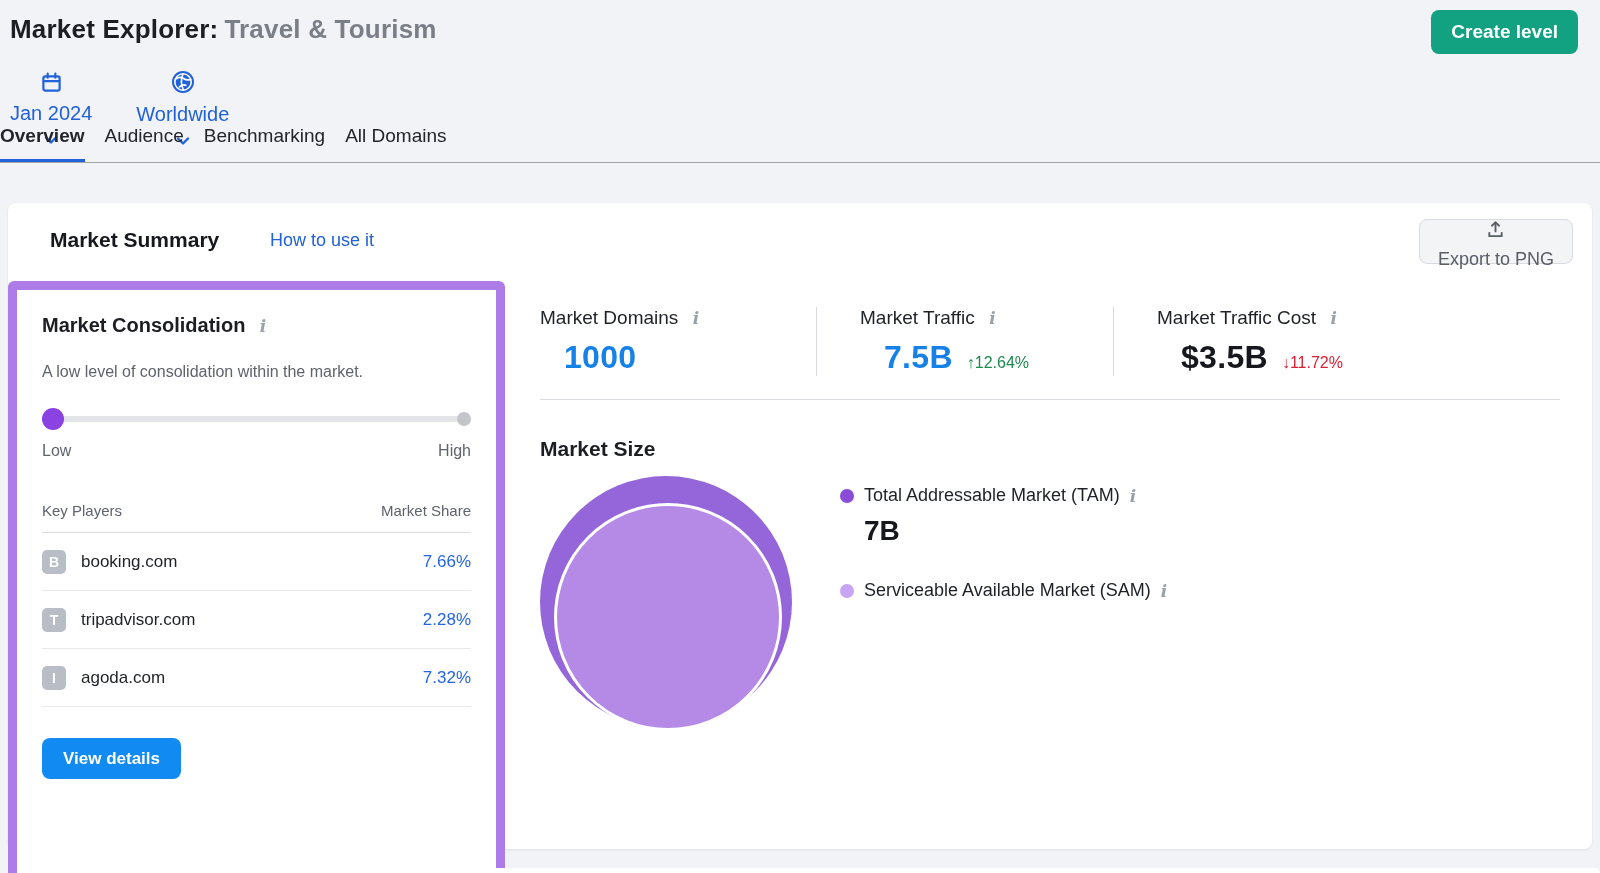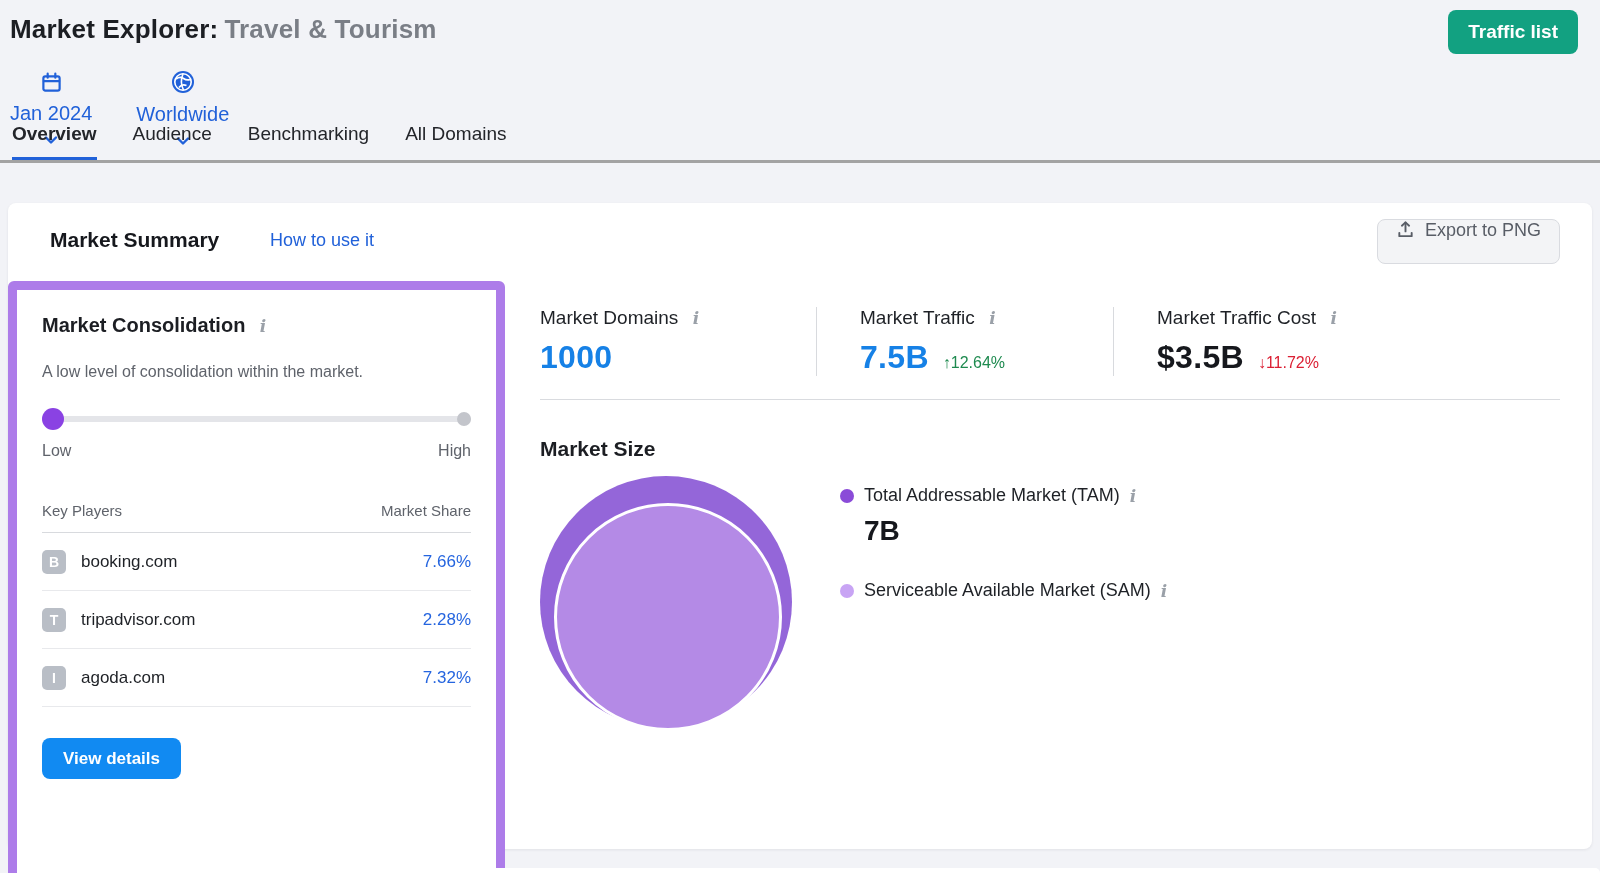--- a/index.html
+++ b/index.html
@@ -18,37 +18,37 @@
   .create-list-btn {
     position:absolute; top:10px; right:22px; height:44px;
     background:#12a181; color:#fff; border:none; border-radius:8px;
     font-family:inherit; font-size:19px; font-weight:bold; padding:0 20px; cursor:pointer;
   }
   .selector-row { position:absolute; top:70px; left:10px; display:flex; align-items:center; gap:10px; }
   .selector { display:flex; align-items:center; gap:9px; color:#2161d9; font-size:20px; cursor:pointer;flex-direction:column; }
   .selector + .selector { margin-left:34px; }
   .tabs-row {
     position:absolute; left:0; right:0; top:124px; height:39px;
-    border-bottom:3px solid #a3a3a3; display:flex; align-items:flex-end; padding-left:12px; gap:36px;
+    border-bottom:1px solid #a3a3a3; display:flex; align-items:flex-end; padding-left:0; gap:20px;
   }
   .tab { font-size:19px; color:#23252a; padding-bottom:12px; border-bottom:3px solid transparent; cursor:pointer; }
   .tab.active { font-weight:bold; border-bottom-color:#2161d9; }
   
   .summary-card {
     position:absolute; left:8px; right:8px; top:203px; height:646px;
     background:#fff; border-radius:8px; box-shadow:0 1px 3px rgba(20,22,40,.08);
   }
   .card-header { position:absolute; top:0; left:0; right:0; height:78px; }
   .card-title { position:absolute; left:42px; top:25px; font-size:21px; font-weight:bold; color:#16181d; }
   .help-link { position:absolute; left:262px; top:27px; font-size:18px; color:#2161d9; cursor:pointer; }
   .export-btn {
-    position:absolute; right:32px; top:16px; height:45px;
+    position:absolute; right:19px; top:16px; height:45px;
     background:#f3f4f6; border:1px solid #d9dbe0; border-radius:8px;
     font-family:inherit; font-size:18px; color:#585d66; padding:0 18px;
-    display:flex; gap:10px; cursor:pointer;
+    display:flex; align-items:center; gap:10px; cursor:pointer;flex-direction:column;
   }
   
   .consolidation-box {
     position:absolute; left:0; top:78px; width:497px; height:735px;
     border:9px solid #ad7ce9; border-radius:6px; background:#fff;
     padding:24px 25px 0 25px;
   }
   .section-title { font-size:20px; font-weight:bold; color:#1c1e23; display:inline-block; }
   .info-icon { font-family:"DejaVu Serif", serif; font-style:italic; font-weight:bold; font-size:17px; color:#9aa0a8; margin-left:10px; cursor:pointer; }
   .consolidation-desc { margin-top:26px; font-size:16px; color:#5f636b; }
@@ -69,21 +69,21 @@
   }
   
   .right-col { position:absolute; left:532px; right:32px; top:104px; }
   .metrics-row { display:flex; }
   .metric { padding-right:30px; }
   .metric + .metric { border-left:1px solid #d8dade; padding-left:43px; }
   .metric-1 { width:276px; }
   .metric-2 { width:297px; }
   .metric-label { font-size:19px; color:#1e2126; font-weight:500; }
   .metric-value-row { margin-top:10px; display:flex; align-items:baseline; gap:14px; }
-  .metric-value { font-size:32px; font-weight:bold; color:#1681e6; letter-spacing:.3px; }
+  .metric-value { font-size:32px; font-weight:bold; color:#1681e6; letter-spacing:.3px;margin-left:24px; }
   .metric-value.dark { color:#16181d; }
   .metric-change { font-size:16px; }
   .metric-change.up { color:#1e8a4f; }
   .metric-change.down { color:#db1f33; }
   .right-divider { margin-top:23px; border-top:1px solid #d9dbdf; }
   .market-size-title { margin-top:37px; font-size:21px; font-weight:bold; color:#1c1e23; }
   .market-size-body { display:flex; margin-top:15px; }
   .bubble-chart { position:relative; width:256px; height:258px; flex:none; }
   .tam-circle { position:absolute; left:0; top:0; width:252px; height:252px; border-radius:50%; background:#9466d9; }
   .sam-circle { position:absolute; left:14px; top:27px; width:228px; height:228px; border-radius:50%; background:#b48ae6; border:3px solid #fff; }
@@ -102,21 +102,21 @@
   svg { display:block; }
 </style>
 </head>
 <body>
 
 <div class="page-header">
   <div class="title-row">
     <span>Market Explorer:</span><span class="market-name">Travel &amp; Tourism</span>
   </div>
 
-  <button class="create-list-btn">Traffic list</button>
+  <button class="create-list-btn">Create level</button>
 
   <div class="selector-row">
     <div class="selector">
       <span>
         <svg width="21" height="21" viewBox="0 0 22 22" fill="none" stroke="#2161d9" stroke-width="2.3" stroke-linecap="round">
           <rect x="2.5" y="4.5" width="17" height="15" rx="2"></rect>
           <line x1="7" y1="1.8" x2="7" y2="6"></line>
           <line x1="15" y1="1.8" x2="15" y2="6"></line>
           <line x1="3" y1="9.5" x2="19" y2="9.5"></line>
         </svg>

